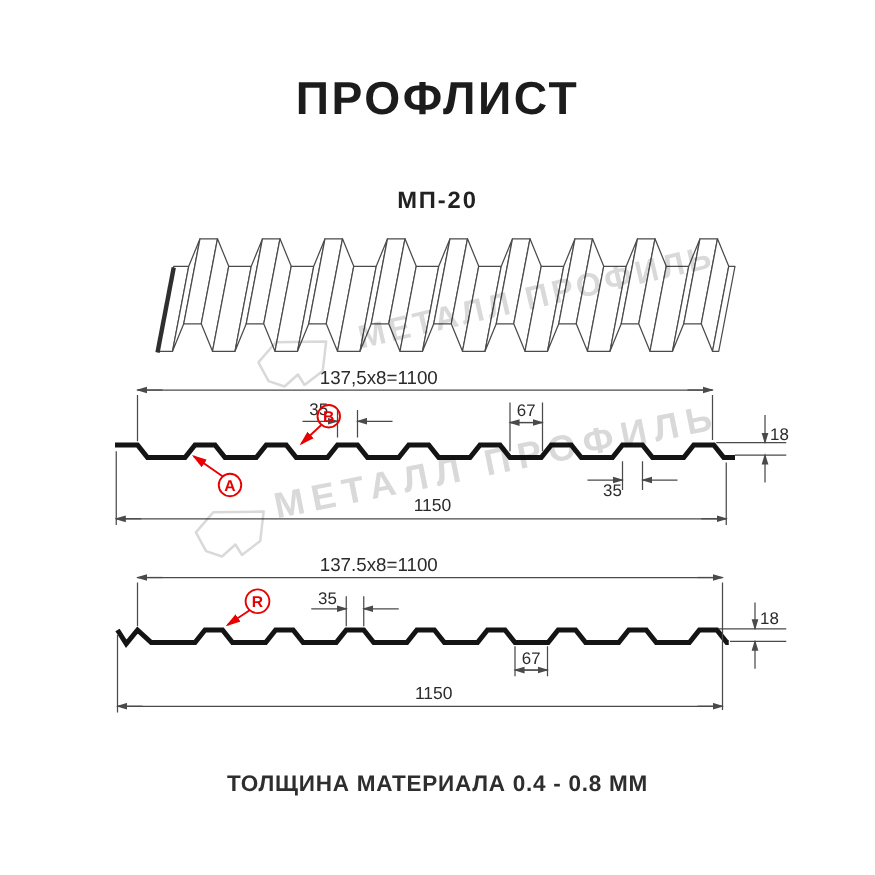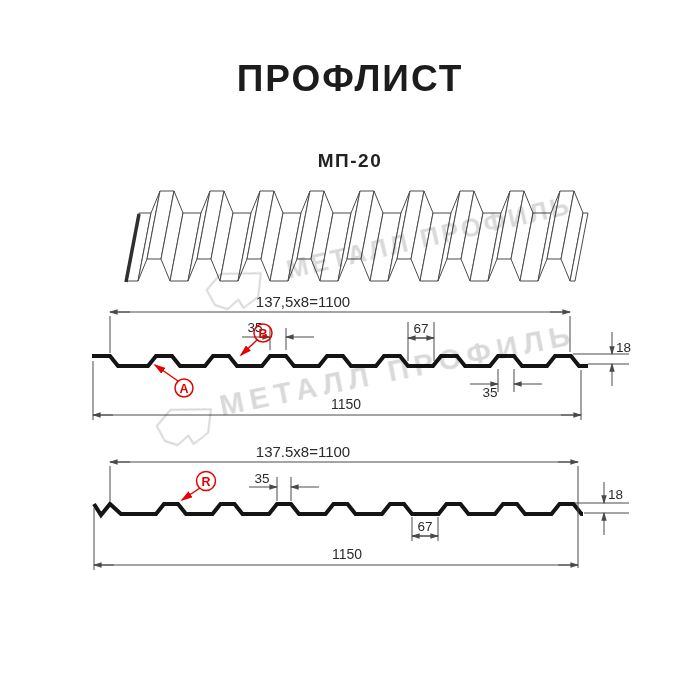--- a/index.html
+++ b/index.html
@@ -212,13 +212,14 @@
       </g>
 
       <g>
         <path class="red" d="M200,488 L182,500" marker-end="url(#mR)"></path>
         <circle class="red" cx="206" cy="481" r="9.5"></circle>
         <text class="redt" x="206" y="485.5" text-anchor="middle">R</text>
       </g>
     </g>
   </svg>
 
+  <div class="footer">ТОЛЩИНА МАТЕРИАЛА 0.4 - 0.8 ММ</div>
 </div>
 
 </body></html>

